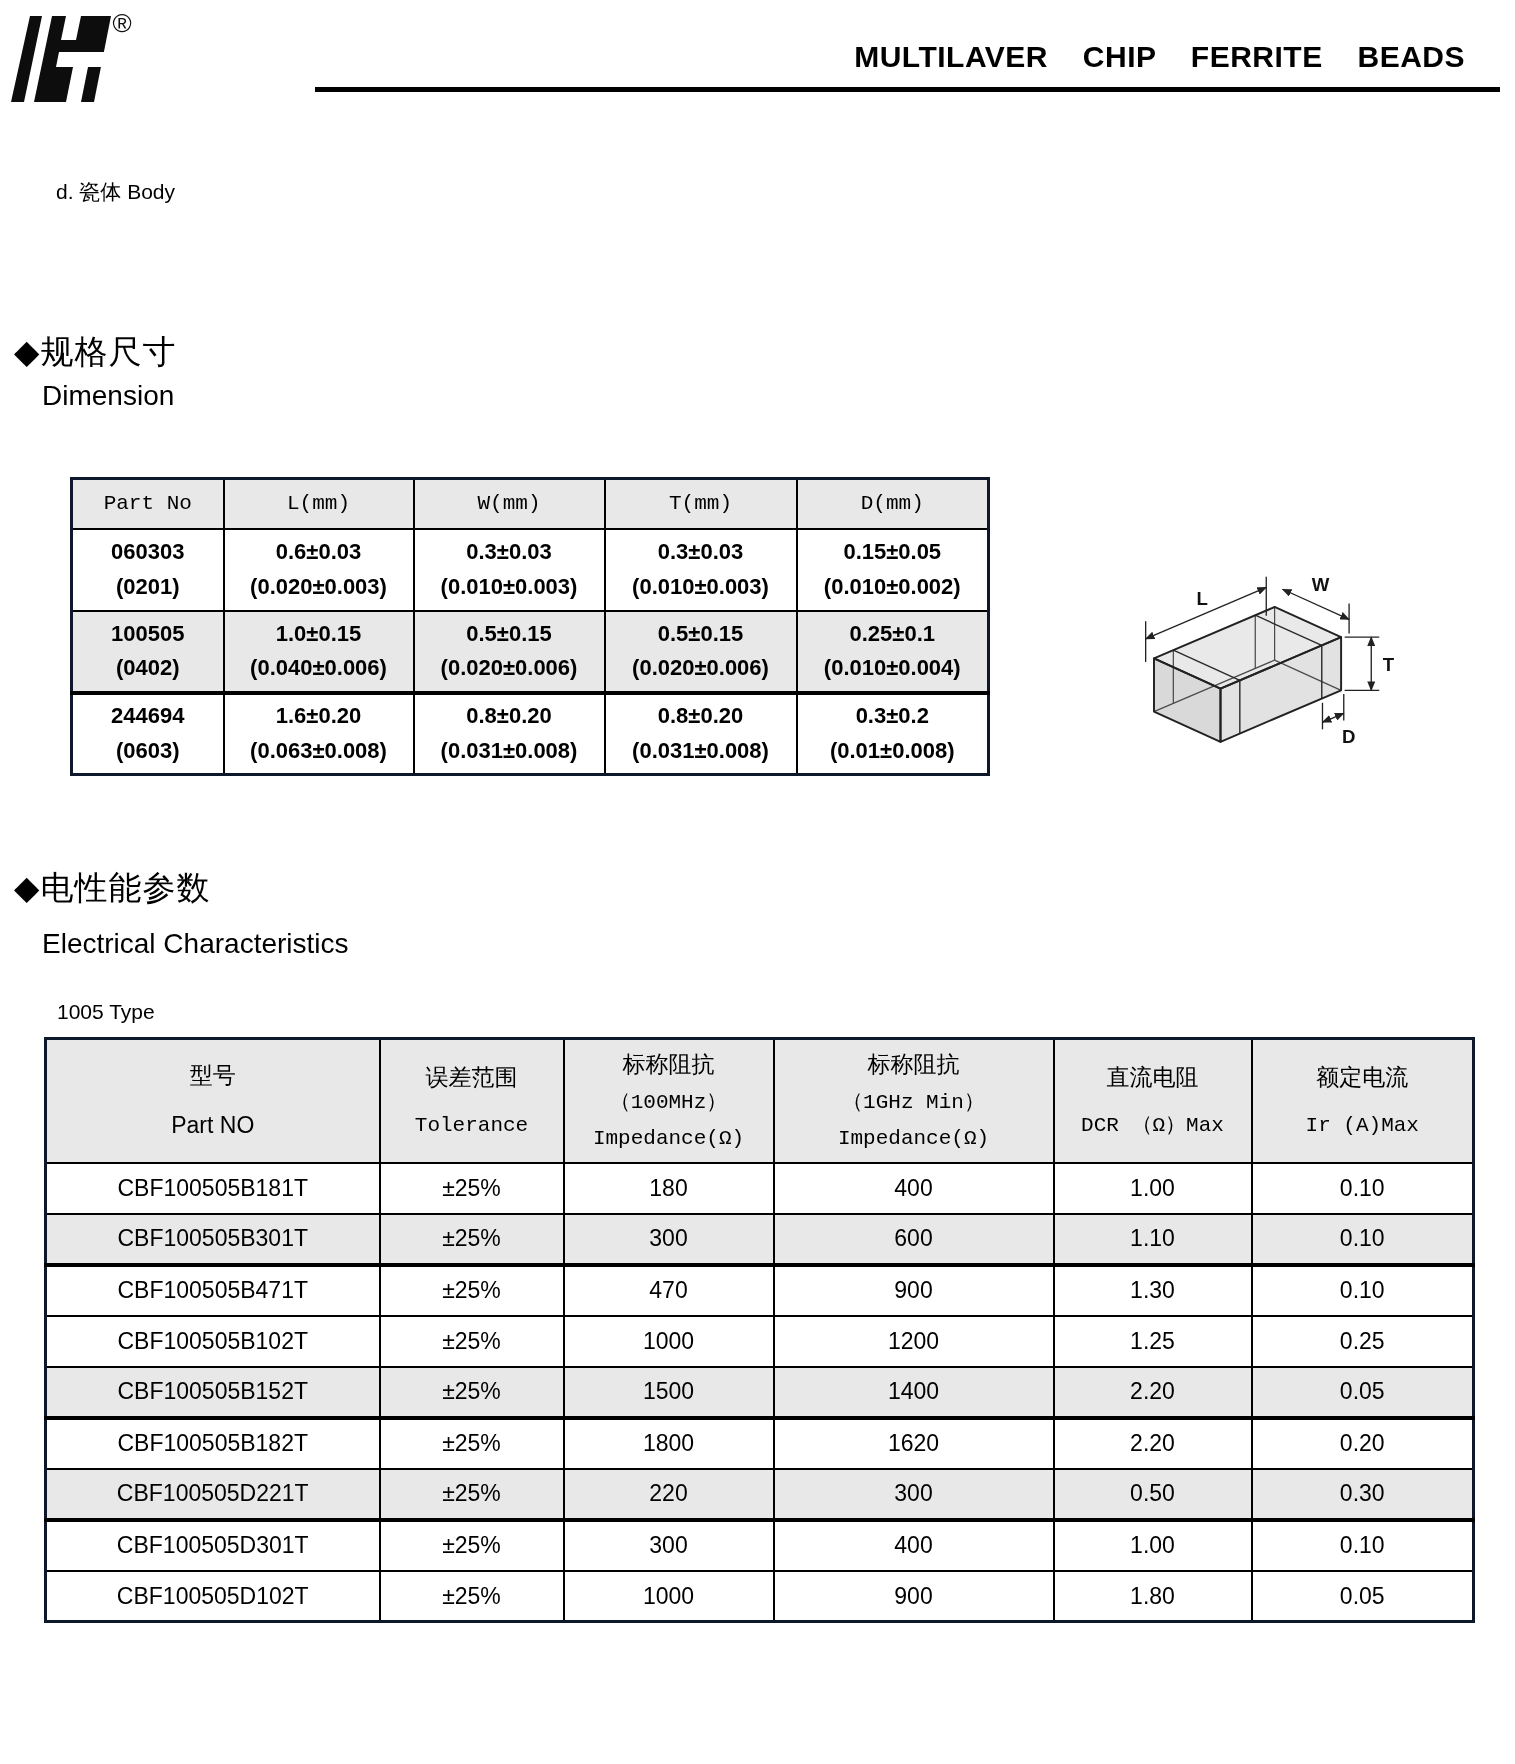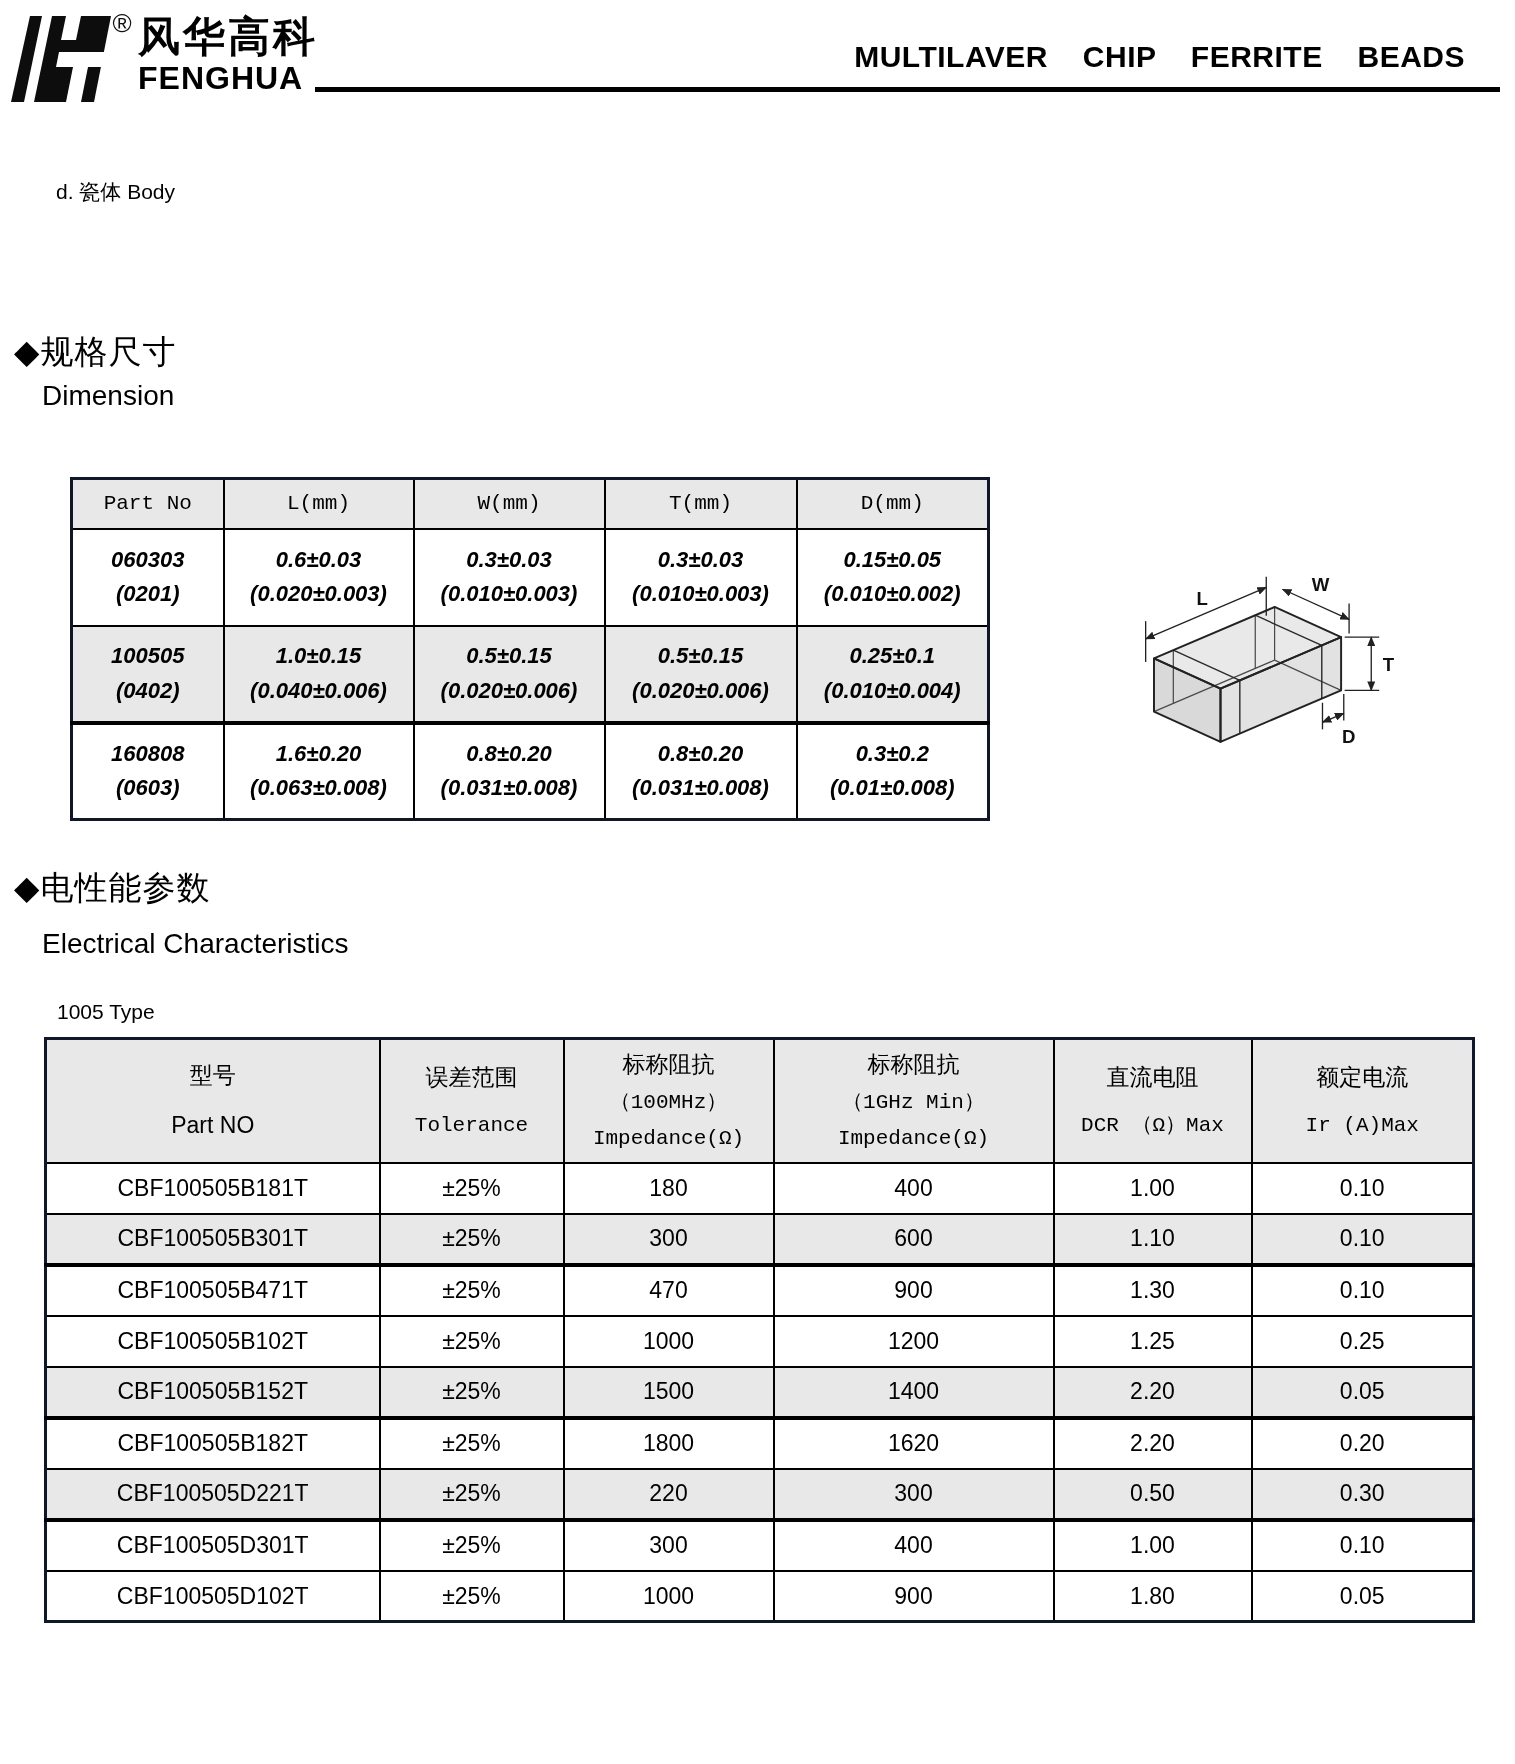--- a/index.html
+++ b/index.html
@@ -31,21 +31,21 @@
   th,td{border:2px solid #000;text-align:center;padding:0;vertical-align:middle;}
   table{border:3px solid #0f172a;}
   tr.shaded{background:var(--shade);}
   tr.shaded td{border-bottom-width:4px;}
 
   
   .dim-table{position:absolute;left:70px;top:477px;width:917px;}
   .dim-table thead tr{height:50px;background:var(--shade);}
   .dim-table th{font-family:"Liberation Mono","DejaVu Sans Mono",monospace;
                 font-size:21px;font-weight:400;}
-  .dim-table tbody tr{height:97px;font-style:italic;}
+  .dim-table tbody tr{height:82px;}
   .dim-table td{font-size:22px;font-weight:600;}
   .dim-table td div{margin:8px 0;line-height:1.2;}
 
   
   .elec-table{position:absolute;left:44px;top:1037px;width:1428px;}
   .elec-table thead tr{height:113px;background:var(--shade);}
   .elec-table th{font-size:23px;font-weight:500;}
   .elec-table th div{margin:11px 0;line-height:1.2;}
   .elec-table th:nth-child(1) div,.elec-table th:nth-child(2) div,
   .elec-table th:nth-child(5) div,.elec-table th:nth-child(6) div{margin:22px 0;}
@@ -69,24 +69,20 @@
 
   <svg class="logo-svg" width="128" height="96" viewBox="0 0 128 96">
     <polygon points="20,6 101,6 84,92 1,92" fill="#0d0d0d"></polygon>
     <polygon points="32,6 42,6 24,92 14,92" fill="#ffffff"></polygon>
     <polygon points="56,6 71,6 66,30 51,30" fill="#ffffff"></polygon>
     <polygon points="49,42 104,42 101,57 46,57" fill="#ffffff"></polygon>
     <polygon points="63,57 78,57 71,92 56,92" fill="#ffffff"></polygon>
     <text x="112" y="22" font-size="26" fill="#111" text-anchor="middle">®</text>
   </svg>
 
-  <div class="brand">
-    <div class="brand-cn">风华高科</div>
-    <div class="brand-en">FENGHUA</div>
-  </div>
 
   <div class="doc-title">MULTILAVER CHIP FERRITE BEADS</div>
   <div class="header-rule"></div>
 
   <div class="body-note">d. 瓷体 Body</div>
 
   <div id="dim-cn" class="sec-cn">◆规格尺寸</div>
   <div id="dim-en" class="sec-en">Dimension</div>
 
   <table class="dim-table">
@@ -156,21 +152,21 @@
             <div class="l0">0.5±0.15</div>
             <div class="l1">(0.020±0.006)</div>
           </td>
           <td>
             <div class="l0">0.25±0.1</div>
             <div class="l1">(0.010±0.004)</div>
           </td>
         </tr>
         <tr>
           <td>
-            <div class="l0">160808</div>
+            <div class="l0">244694</div>
             <div class="l1">(0603)</div>
           </td>
           <td>
             <div class="l0">1.6±0.20</div>
             <div class="l1">(0.063±0.008)</div>
           </td>
           <td>
             <div class="l0">0.8±0.20</div>
             <div class="l1">(0.031±0.008)</div>
           </td>

